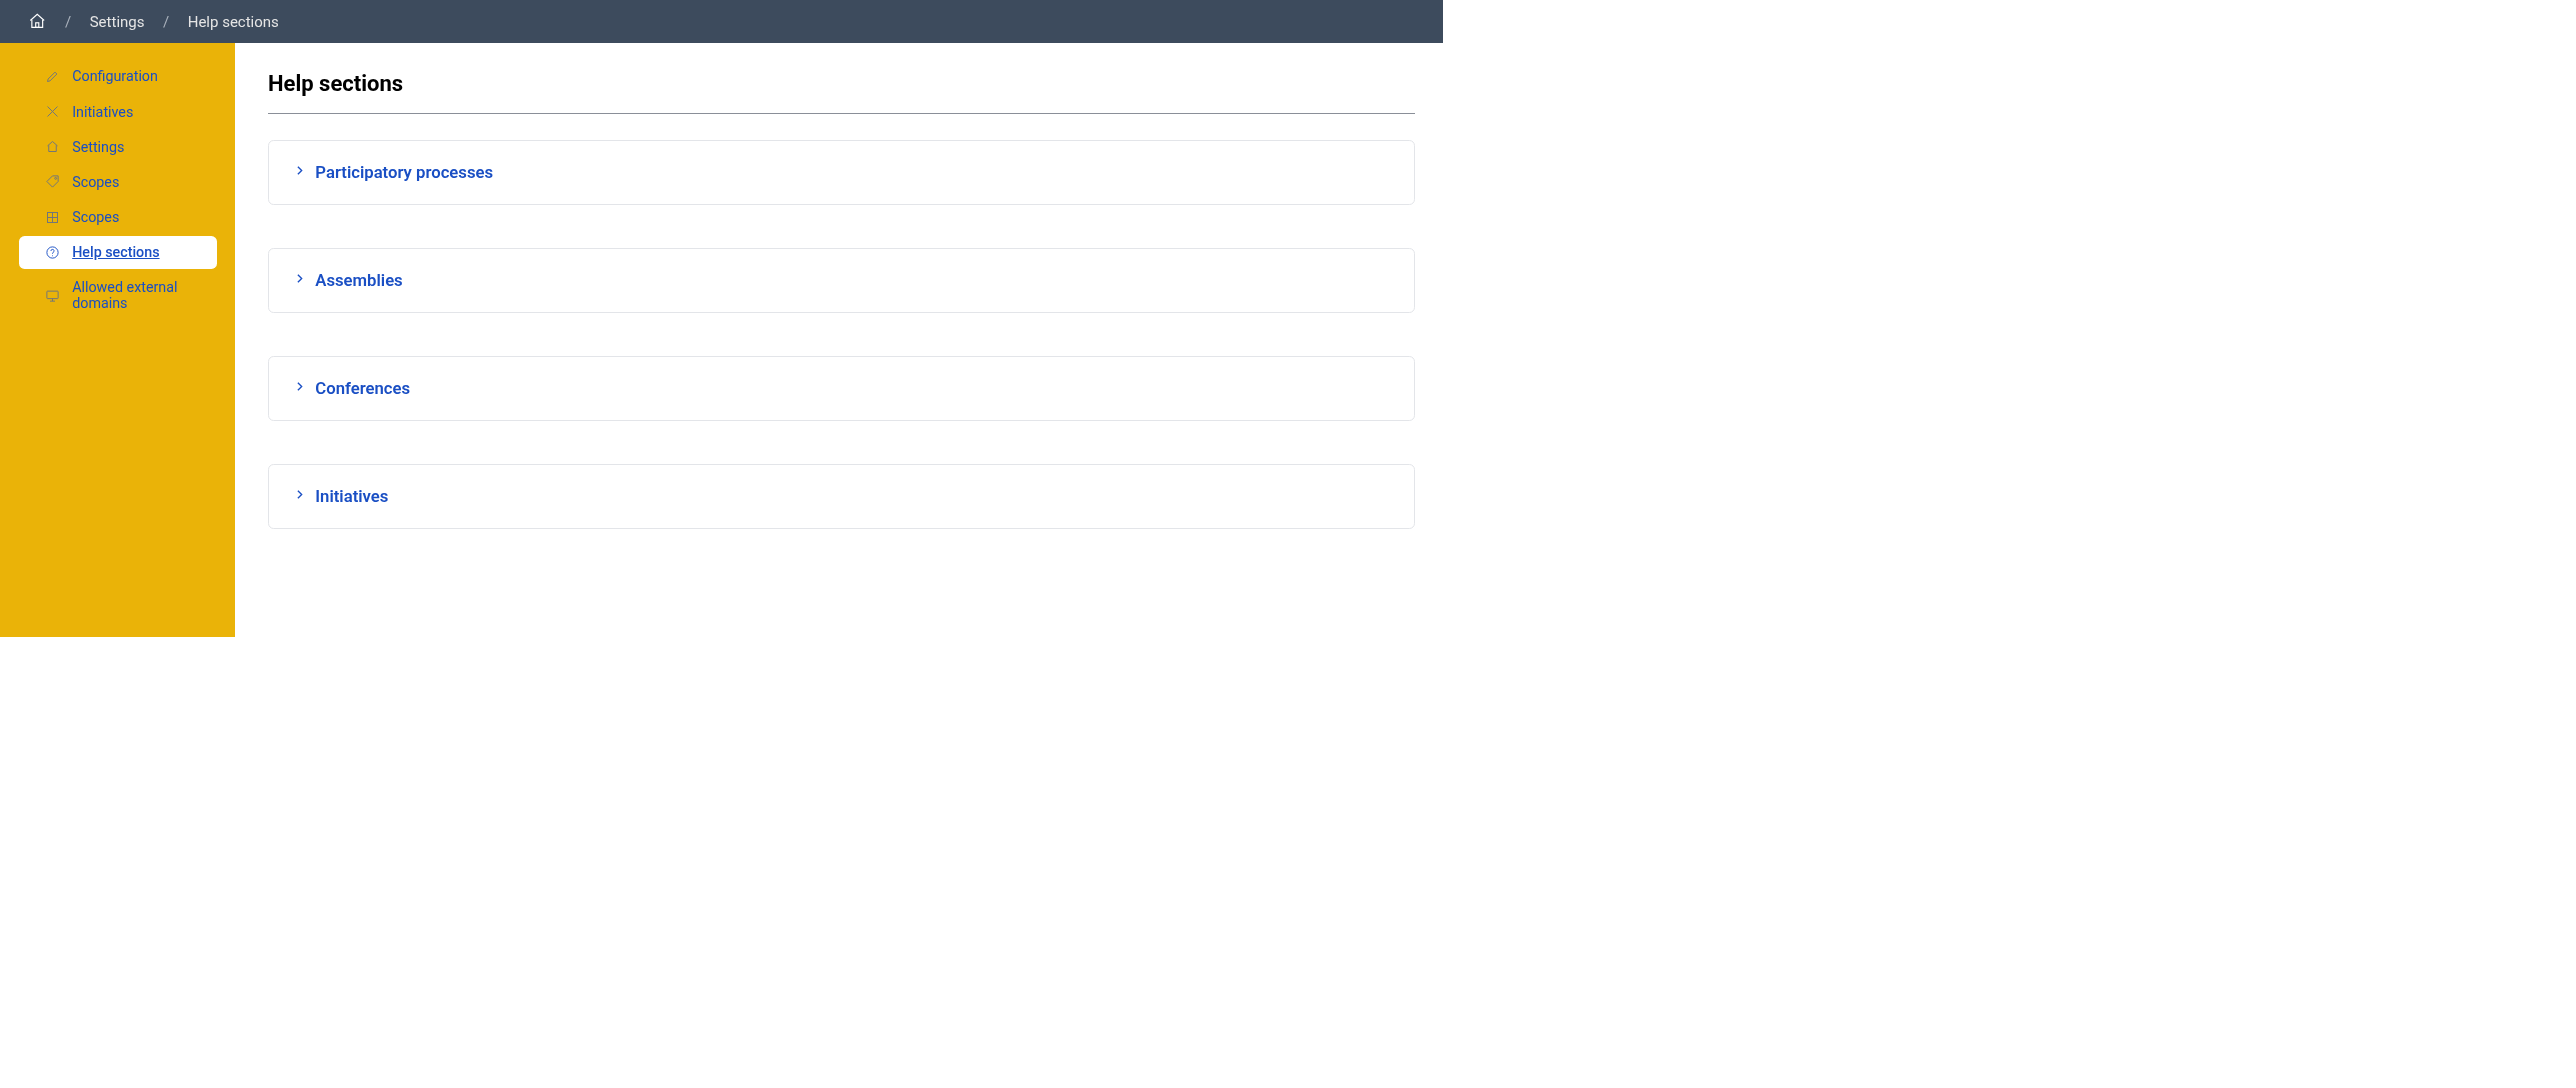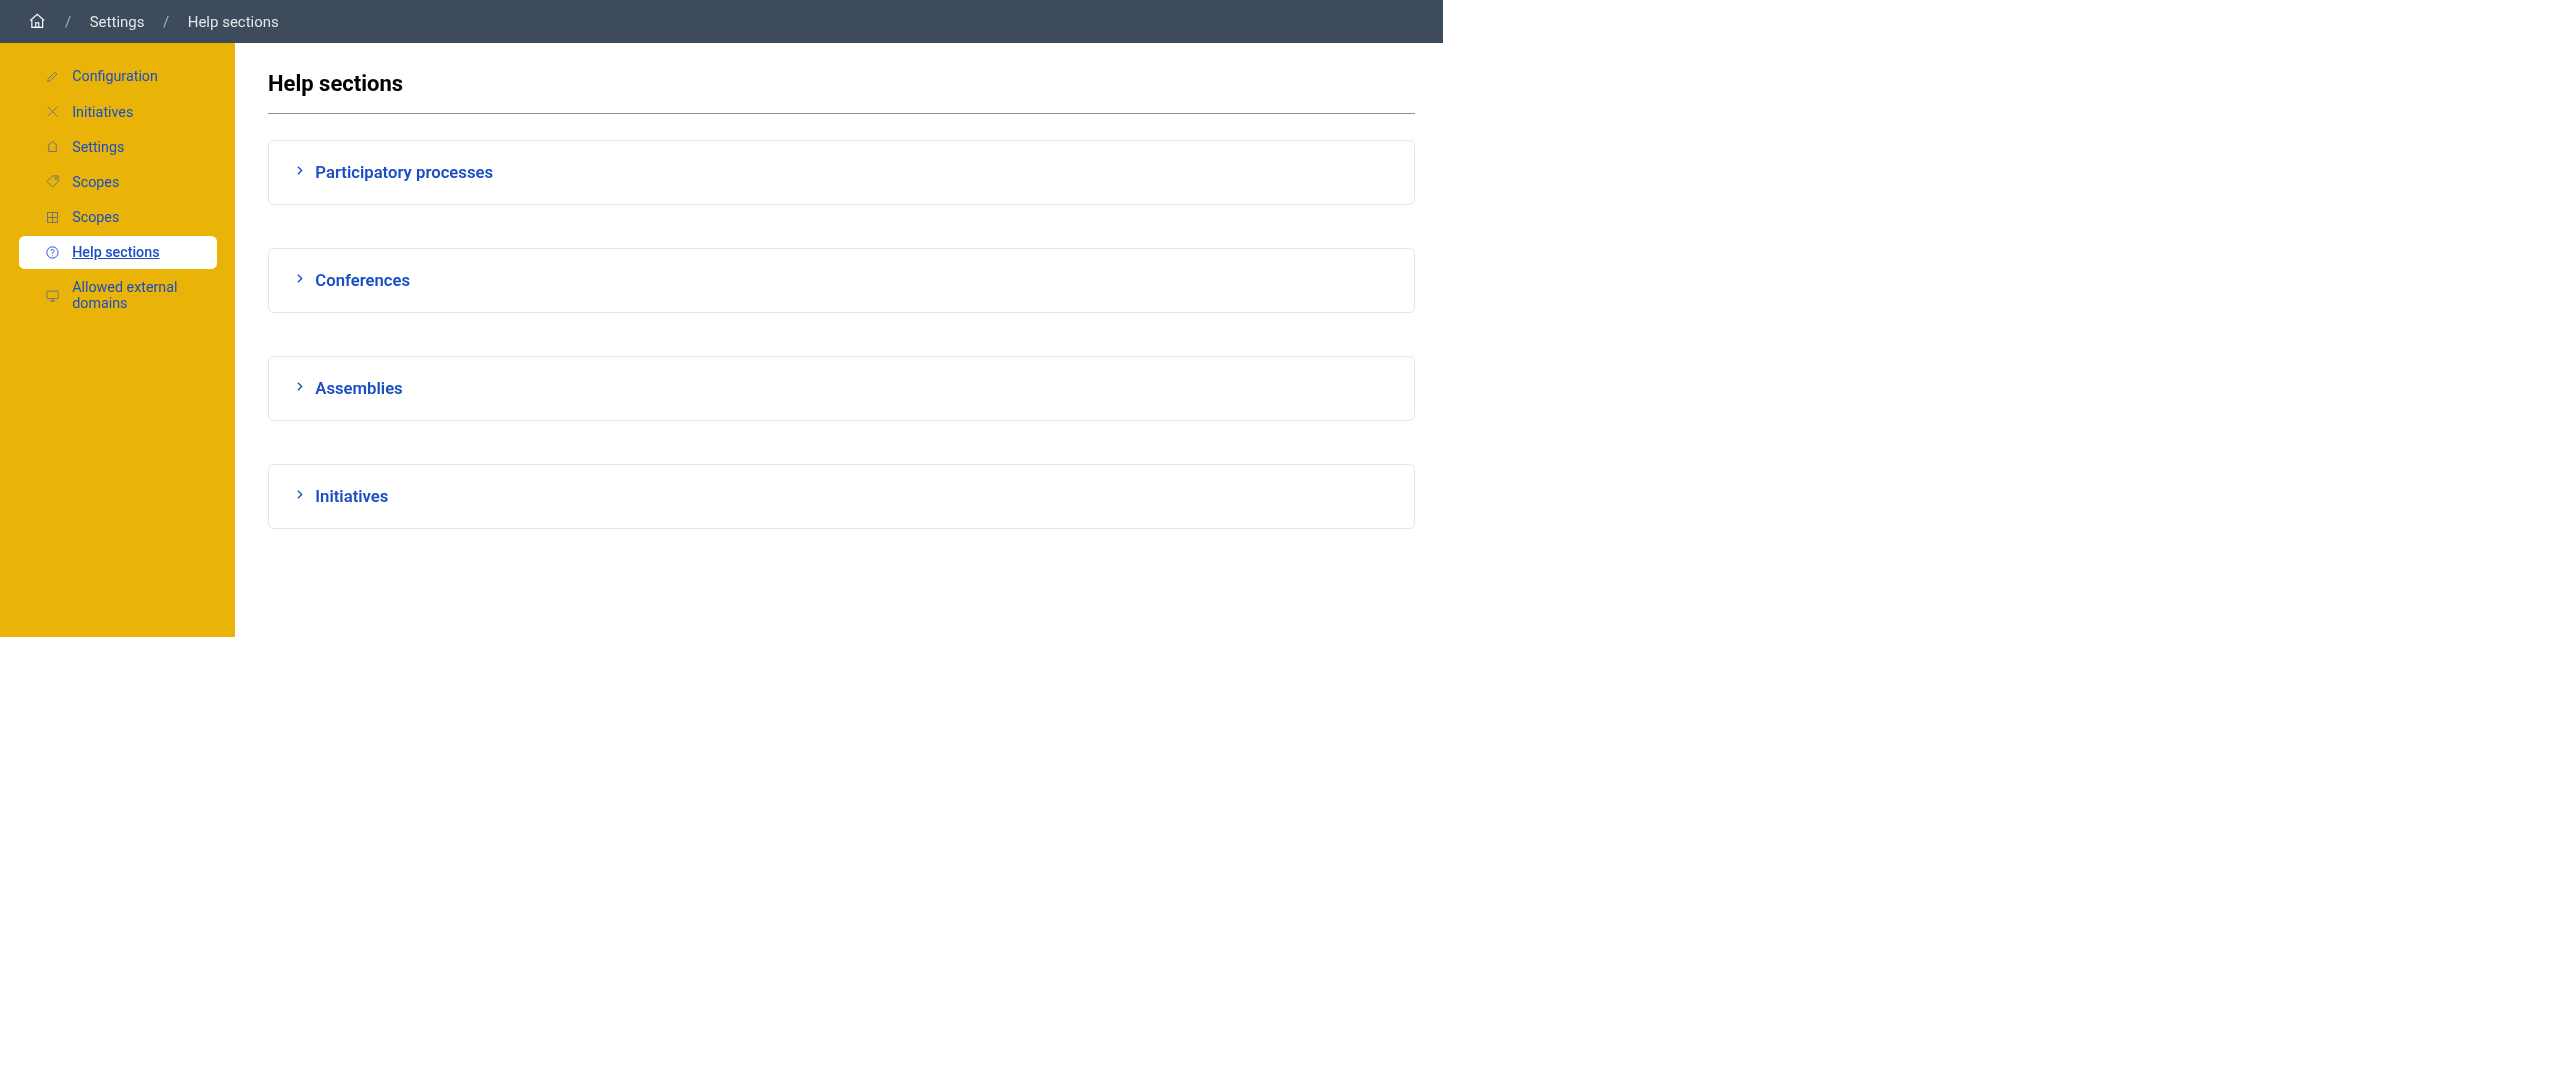--- a/index.html
+++ b/index.html
@@ -217,30 +217,30 @@
           </span>
           <span class="title">Participatory processes</span>
         </div>
 
         <div class="card">
           <span class="chev">
             <svg viewBox="0 0 24 24">
                 <polyline points="9 5 16 12 9 19"></polyline>
               </svg>
           </span>
+          <span class="title">Assemblies</span>
+        </div>
+
+        <div class="card">
+          <span class="chev">
+            <svg viewBox="0 0 24 24">
+                <polyline points="9 5 16 12 9 19"></polyline>
+              </svg>
+          </span>
           <span class="title">Conferences</span>
-        </div>
-
-        <div class="card">
-          <span class="chev">
-            <svg viewBox="0 0 24 24">
-                <polyline points="9 5 16 12 9 19"></polyline>
-              </svg>
-          </span>
-          <span class="title">Assemblies</span>
         </div>
 
         <div class="card">
           <span class="chev">
             <svg viewBox="0 0 24 24">
                 <polyline points="9 5 16 12 9 19"></polyline>
               </svg>
           </span>
           <span class="title">Initiatives</span>
         </div>

